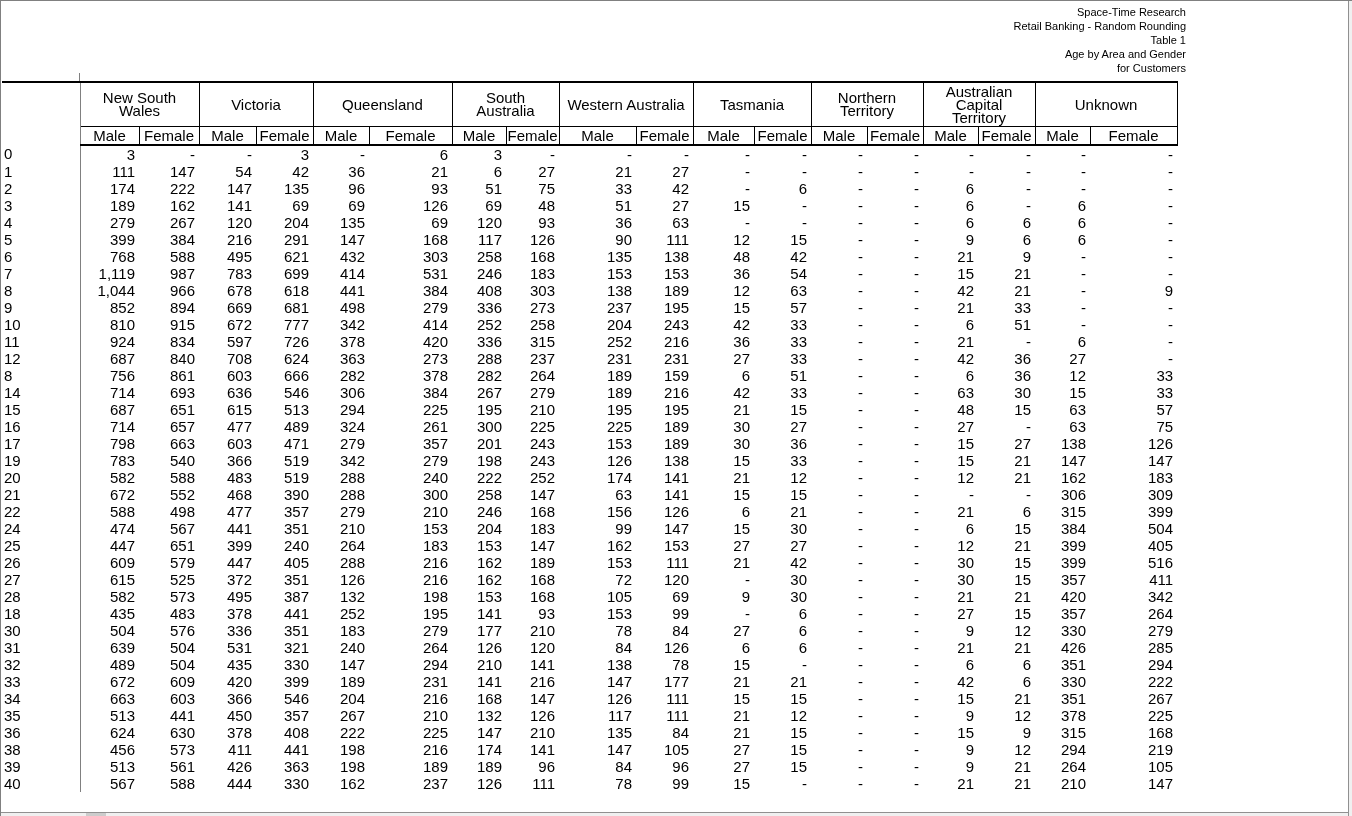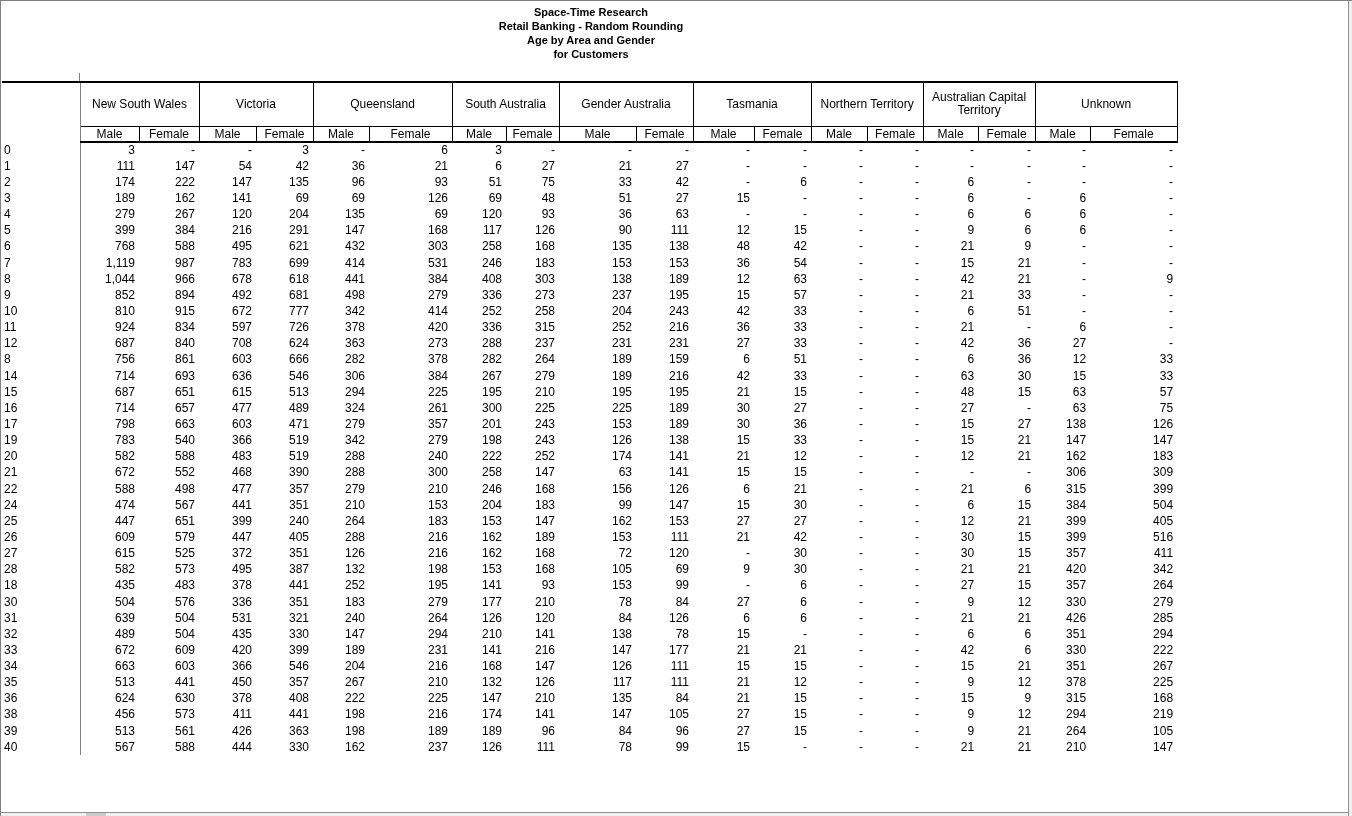--- a/index.html
+++ b/index.html
@@ -7,36 +7,36 @@
   body { font-family:"Liberation Sans", "DejaVu Sans", sans-serif; color:#000; }
 
   .window {
     position:absolute; left:0; top:0; width:1352px; height:816px;
     background:#fff;
     border-top:1px solid #808080; border-left:1px solid #808080;
   }
 
   
   .titles {
-    position:absolute; left:3px; top:2px; width:1174px; height:78px;
-    text-align:center; font-size:11px; font-weight:bold; line-height:14px;
+    position:absolute; left:11px; top:2px; width:1174px; height:78px;
+    text-align:right; font-size:11px; font-weight:normal; line-height:14px;
     padding-top:2px;
   }
 
   
   .stub-tick {
     position:absolute; left:78px; top:72px; width:1px; height:9px;
     background:#808080;
   }
 
   
   table.report {
     position:absolute; left:1px; top:80px;
     border-collapse:collapse; table-layout:fixed;
-    width:1174px; font-size:12px;
+    width:1174px; font-size:15px;
   }
   table.report th, table.report td { font-weight:normal; overflow:hidden; white-space:nowrap; }
 
   tr.group-row th {
     border-top:2px solid #000;
     border-bottom:1px solid #000;
     border-left:1px solid #000; border-right:1px solid #000;
     height:44px; text-align:center; vertical-align:middle;
     white-space:normal; line-height:13px; padding:0 4px;
   }
@@ -77,20 +77,21 @@
   }
 </style>
 </head>
 <body>
 
 <div class="window">
 
   <div class="titles">
     <div>Space-Time Research</div>
     <div>Retail Banking - Random Rounding</div>
+    <div>Table 1</div>
     <div>Age by Area and Gender</div>
     <div>for Customers</div>
   </div>
 
   <div class="stub-tick"></div>
 
   <table class="report">
     <colgroup>
       <col style="width:78px">
       <col style="width:59px">
@@ -112,21 +113,21 @@
       <col style="width:55px">
         <col style="width:87px">
     </colgroup>
     <thead>
       <tr class="group-row">
         <th class="stub"></th>
         <th colspan="2">New South Wales</th>
         <th colspan="2">Victoria</th>
         <th colspan="2">Queensland</th>
         <th colspan="2">South Australia</th>
-        <th colspan="2">Gender Australia</th>
+        <th colspan="2">Western Australia</th>
         <th colspan="2">Tasmania</th>
         <th colspan="2">Northern Territory</th>
         <th colspan="2">Australian Capital Territory</th>
         <th colspan="2">Unknown</th>
       </tr>
       <tr class="sub-row">
         <th class="stub"></th>
         <th>Male</th>
         <th>Female</th>
         <th>Male</th>
@@ -334,21 +335,21 @@
           <td>-</td>
           <td>42</td>
           <td>21</td>
           <td>-</td>
           <td>9</td>
         </tr>
         <tr>
           <th class="rowlabel">9</th>
           <td>852</td>
           <td>894</td>
-          <td>492</td>
+          <td>669</td>
           <td>681</td>
           <td>498</td>
           <td>279</td>
           <td>336</td>
           <td>273</td>
           <td>237</td>
           <td>195</td>
           <td>15</td>
           <td>57</td>
           <td>-</td>

